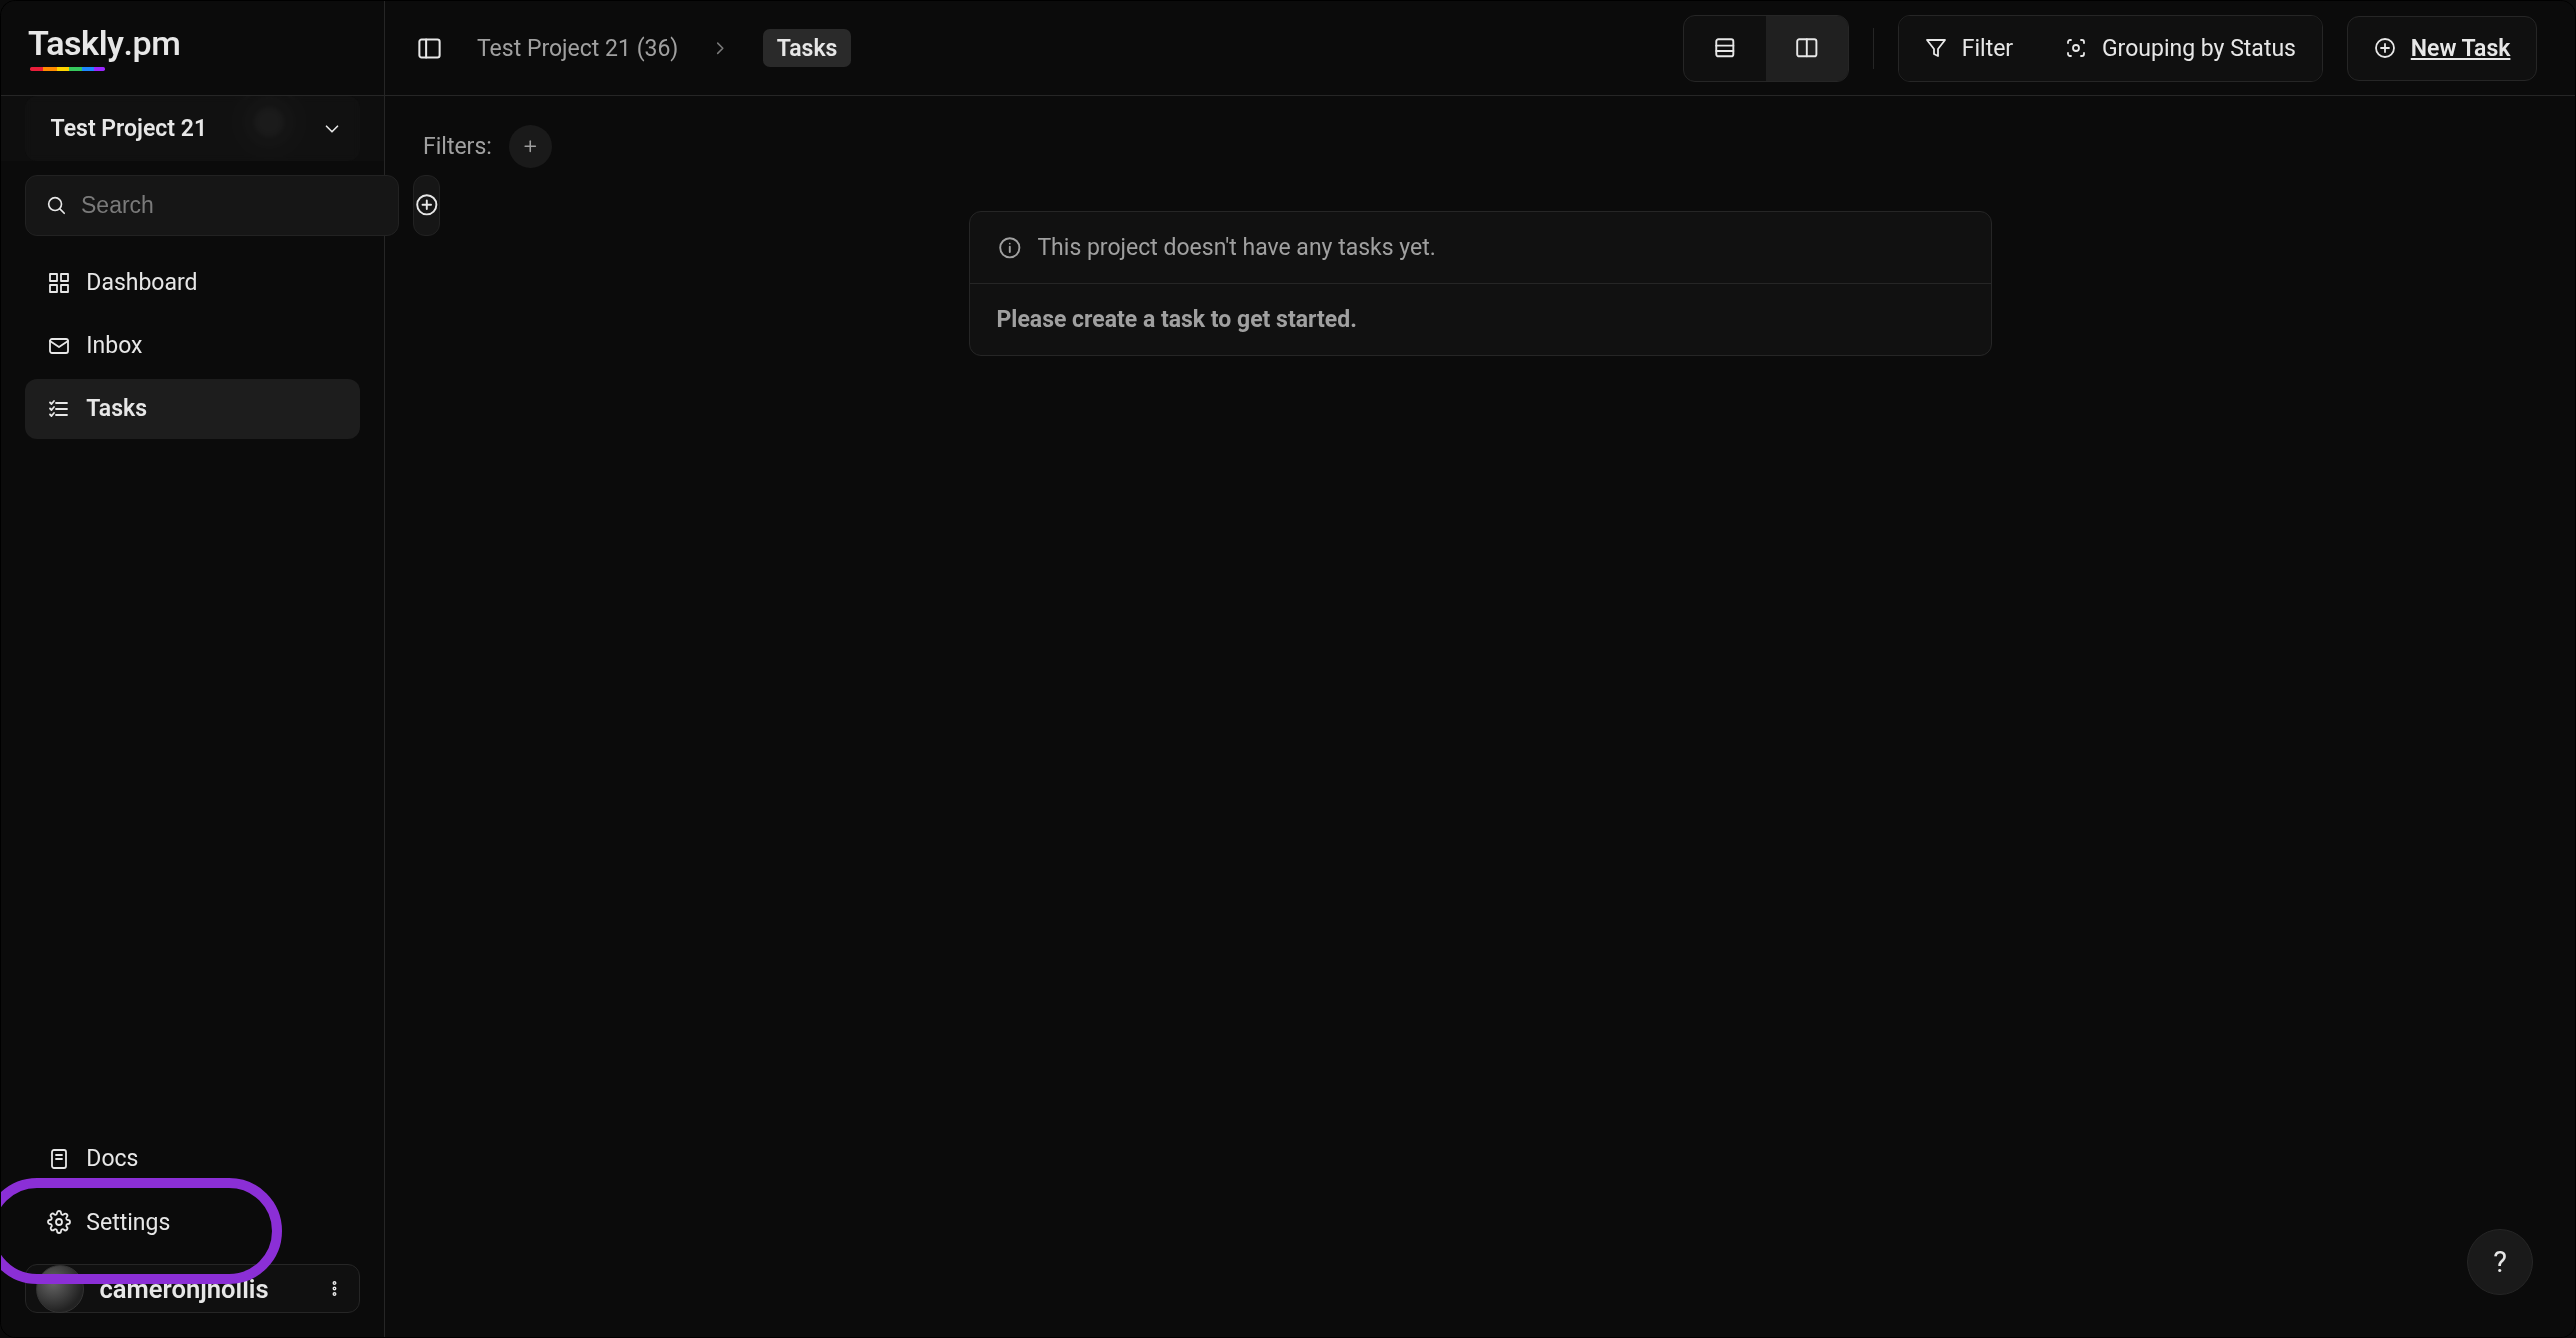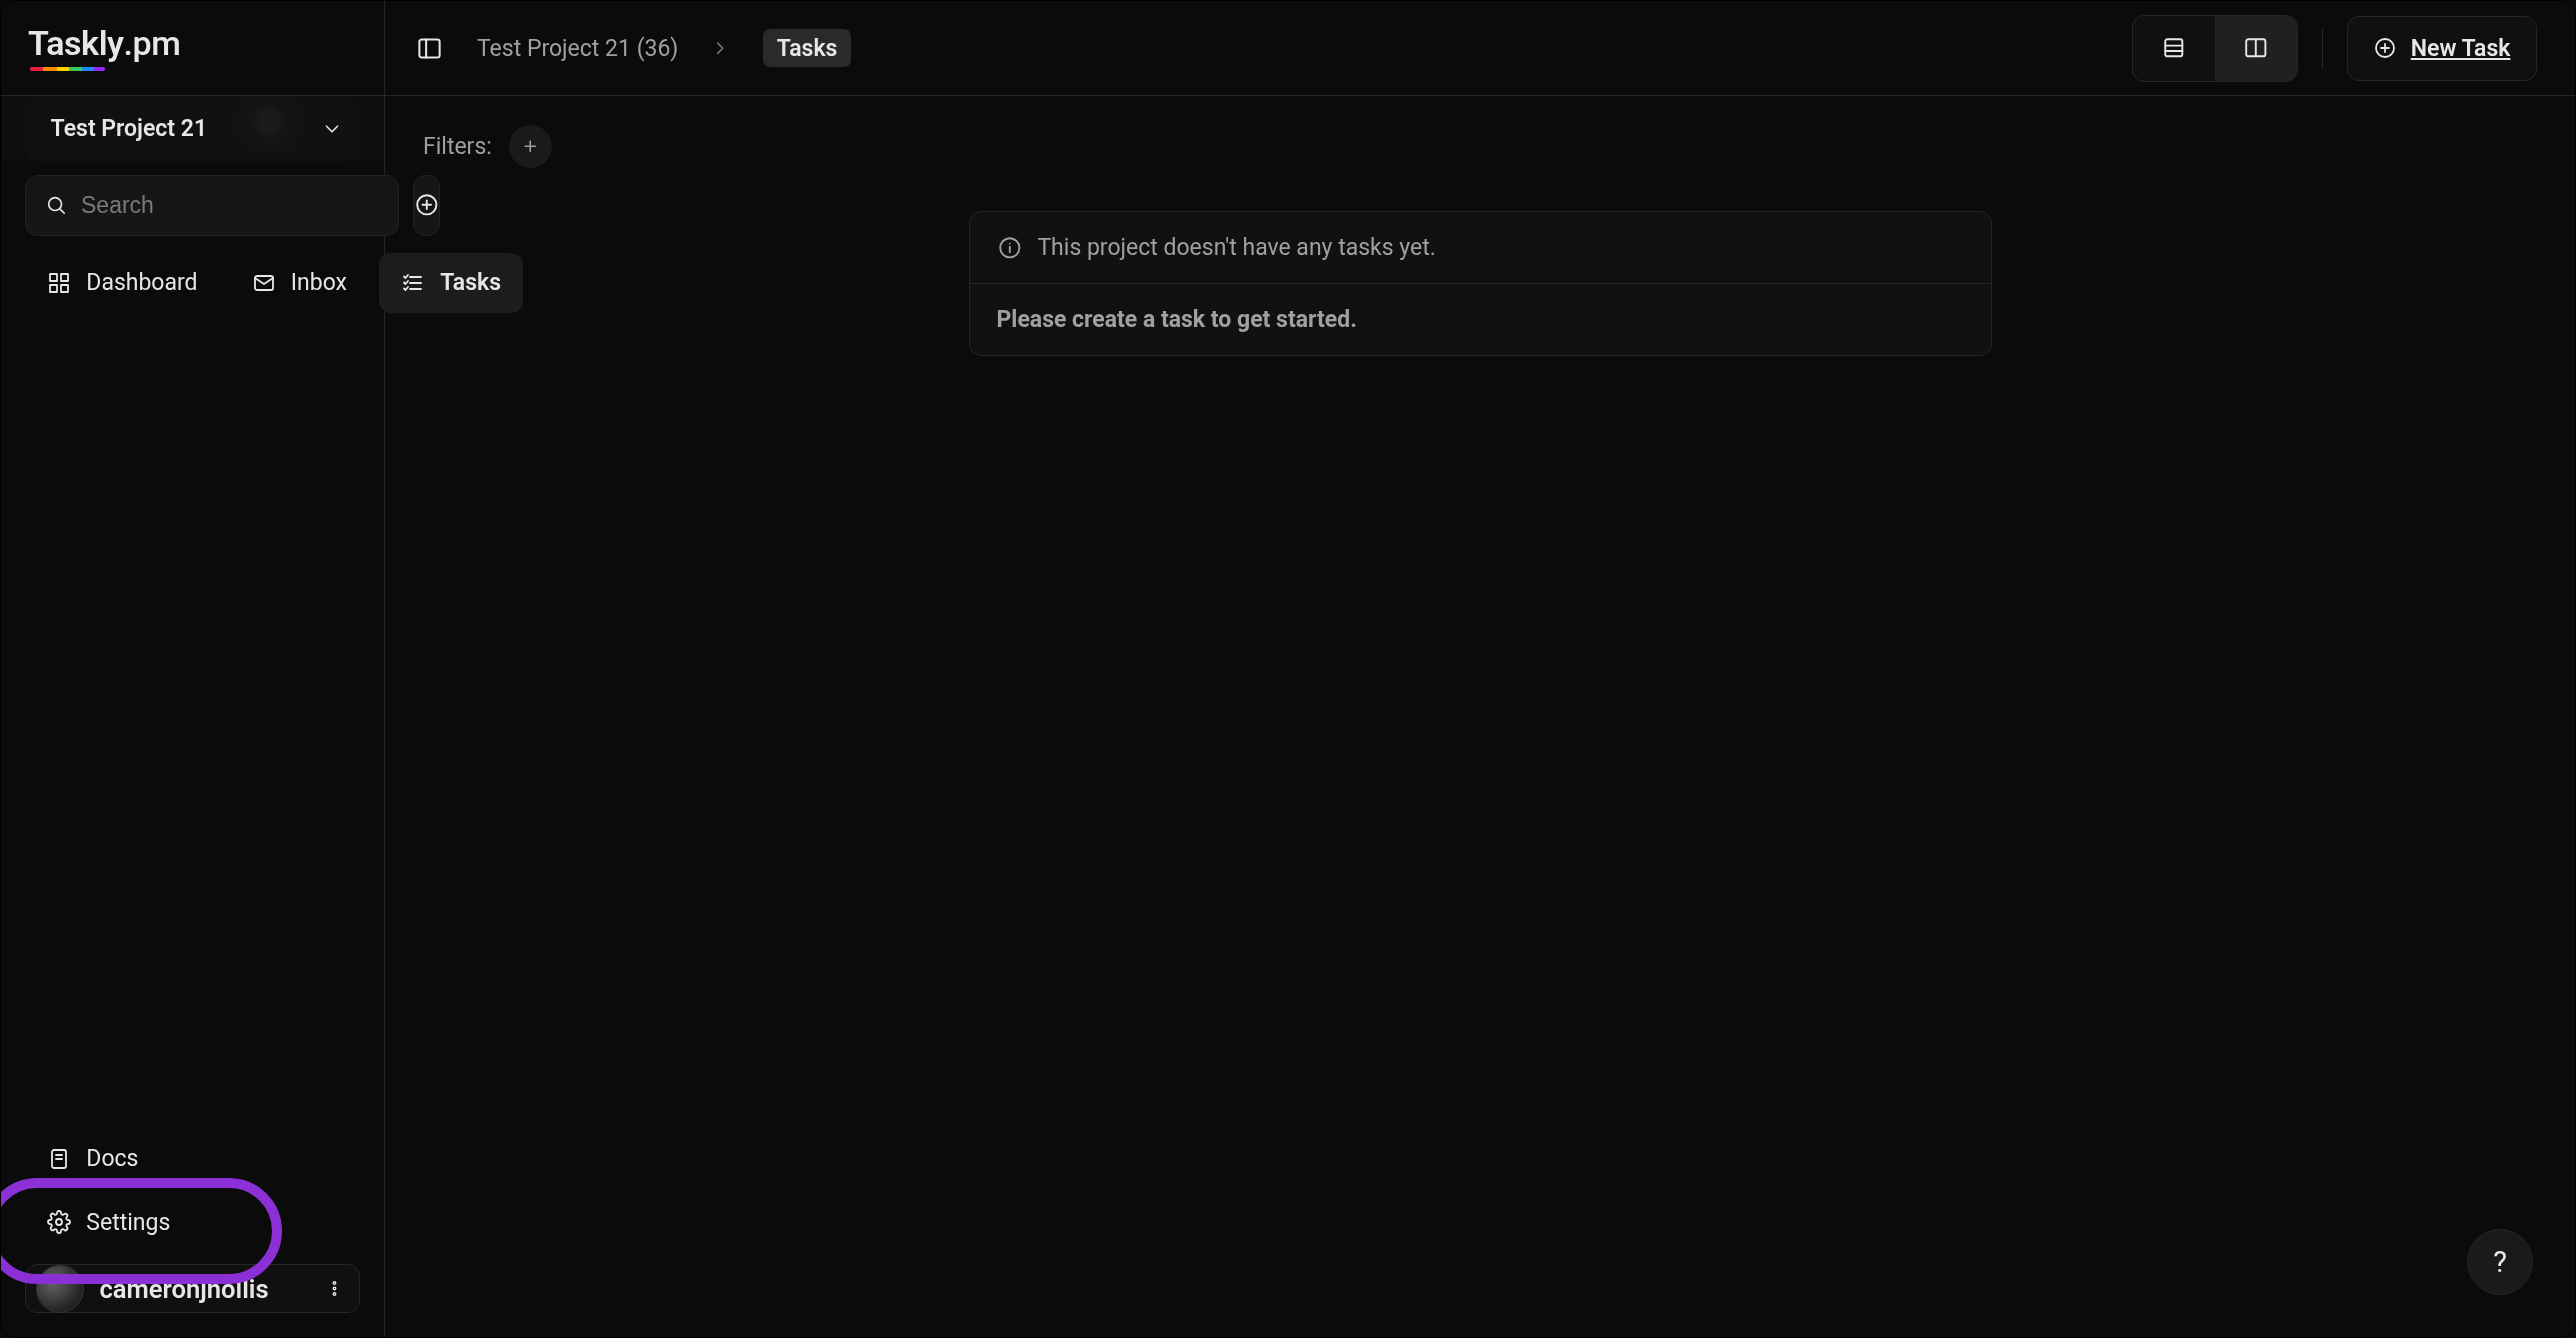--- a/index.html
+++ b/index.html
@@ -135,22 +135,22 @@
     width: 61px; height: 61px;
     display: flex; align-items: center; justify-content: center;
     background: var(--bg-input);
     border: 0.9px solid #222;
     border-radius: 12px;
     cursor: pointer;
   }
 
   #nav {
     display: flex;
-    flex-direction: row;
-    gap: 10px;
+    flex-direction: column;
+    gap: 3px;
     padding: 0 24px;
   }
   .nav-item {
     display: flex;
     align-items: center;
     gap: 15.3px;
     height: 60px;
     padding: 0 22px;
     border-radius: 12px;
     color: var(--text);
@@ -497,20 +497,42 @@
               <svg width="25.6" height="25.6" viewBox="0 0 24 24">
                   <rect x="3" y="4" width="18" height="16" rx="2"></rect>
                   <line x1="12" y1="4" x2="12" y2="20"></line>
                 </svg>
             </span>
           </div>
         </div>
 
         <div class="divider-v"></div>
 
+        <div id="filter-group">
+          <div class="h-btn">
+            <span class="ico">
+              <svg width="24" height="24" viewBox="0 0 24 24">
+                  <polygon points="3 4 21 4 14 13 14 20 10 18 10 13 3 4"></polygon>
+                </svg>
+            </span>
+            <span>Filter</span>
+          </div>
+          <div class="h-btn">
+            <span class="ico">
+              <svg width="24" height="24" viewBox="0 0 24 24">
+                <path d="M7 4h-1a2 2 0 0 0-2 2v1"></path>
+                  <path d="M17 4h1a2 2 0 0 1 2 2v1"></path>
+                <path d="M7 20h-1a2 2 0 0 1-2-2v-1"></path>
+                  <path d="M17 20h1a2 2 0 0 0 2-2v-1"></path>
+                <circle cx="12" cy="12" r="3"></circle>
+              </svg>
+            </span>
+            <span>Grouping by Status</span>
+          </div>
+        </div>
 
         <div class="h-btn primary">
           <span class="ico">
             <svg width="24" height="24" viewBox="0 0 24 24">
                 <circle cx="12" cy="12" r="9"></circle>
                 <line x1="12" y1="8" x2="12" y2="16"></line>
                 <line x1="8" y1="12" x2="16" y2="12"></line>
               </svg>
           </span>
           <span>New Task</span>

